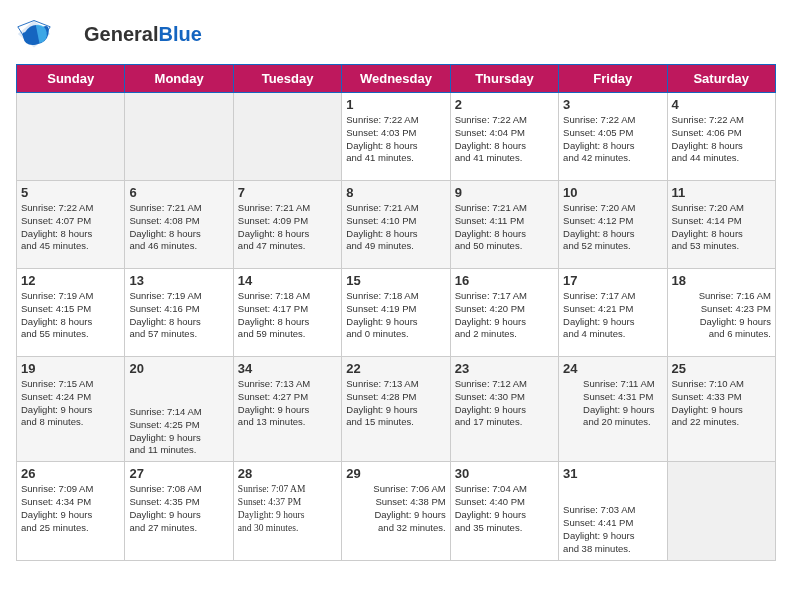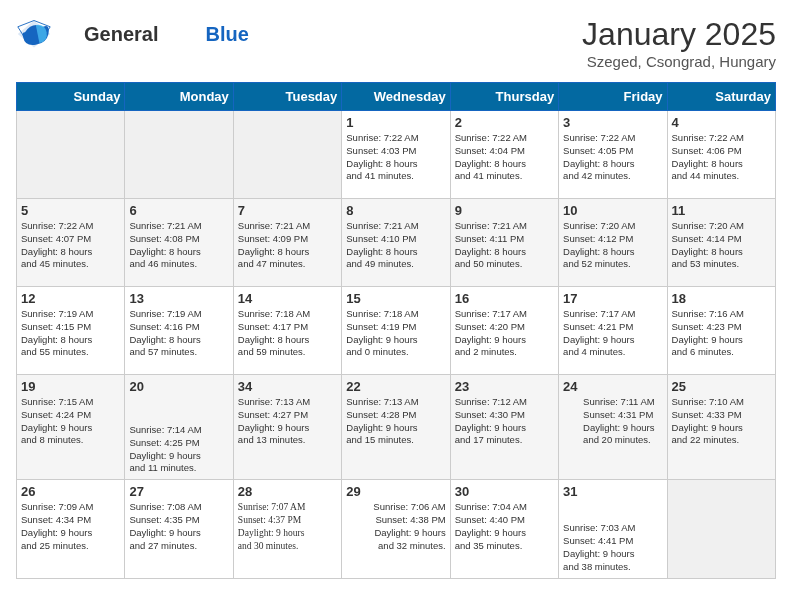--- a/index.html
+++ b/index.html
@@ -20,21 +20,21 @@
       display: flex;
       align-items: center;
       gap: 4px;
     }
     .logo-text {
       font-size: 20px;
       font-weight: bold;
       line-height: 1.1;
     }
     .logo-general { color: #333; margin-left: 28px; }
-    .logo-blue { color: #1565c0; padding-left: 47px; }
+    .logo-blue { color: #1565c0; }
     .logo-icon {
       width: 36px;
       height: 36px;
     }
     .title-area {
       text-align: right;
     }
     .calendar-title {
       font-size: 32px;
       font-weight: normal;
@@ -43,26 +43,26 @@
     .calendar-subtitle {
       font-size: 15px;
       color: #555;
     }
     table {
       width: 100%;
       border-collapse: collapse;
       table-layout: fixed;
     }
     thead tr th {
-      background-color: #0369a1;
+      background-color: #be185d;
       color: #fff;
       font-size: 13px;
       font-weight: bold;
       padding: 6px 4px;
-      text-align: right;
+      text-align: center;
       border: 1px solid #1565c0;
     }
     tbody tr td {
       vertical-align: top;
       border: 1px solid #ccc;
       padding: 4px;
       font-size: 10px;
       color: #333;
       height: 88px;
       background: #fff;
@@ -93,24 +93,20 @@
     <svg class="logo-icon" viewBox="0 0 40 40" xmlns="http://www.w3.org/2000/svg">
       <polygon points="20,5 38,20 20,35 2,20" fill="#1565c0" opacity="0.15"></polygon>
       <polygon points="20,5 38,12 28,28 12,28 2,12" fill="none" stroke="#1565c0" stroke-width="1"></polygon>
       <path d="M10,18 Q18,6 30,12 Q38,8 36,20 Q34,30 22,32 Q10,34 8,24 Q6,18 10,18Z" fill="#1565c0"></path>
       <path d="M22,10 Q32,8 34,18 Q36,28 26,30" fill="#4fc3f7" opacity="0.7"></path>
     </svg>
     <div>
       <div class="logo-text"><span class="logo-general">General</span><span class="logo-blue">Blue</span></div>
     </div>
   </div>
-  <div class="title-area">
-    <div class="calendar-title">January 2025</div>
-    <div class="calendar-subtitle">Szeged, Csongrad, Hungary</div>
-  </div>
 </div>
 
 <table>
   <thead>
     <tr>
     <th>Sunday</th>
         <th>Monday</th>
         <th>Tuesday</th>
         <th>Wednesday</th>
         <th>Thursday</th>
@@ -241,21 +237,21 @@
         </td>
         <td>
           <span class="day-num">17</span>
           <div class="day-info" style="white-space: pre-line;">Sunrise: 7:17 AM
 Sunset: 4:21 PM
 Daylight: 9 hours
 and 4 minutes.</div>
         </td>
         <td>
           <span class="day-num">18</span>
-          <div class="day-info" style="white-space: pre-line;">Sunrise: 7:16 AM
+          <div class="day-info" style="white-space: pre-line; text-align: right;">Sunrise: 7:16 AM
 Sunset: 4:23 PM
 Daylight: 9 hours
 and 6 minutes.</div>
         </td>
       </tr>
       <tr>
         <td>
           <span class="day-num">19</span>
           <div class="day-info" style="white-space: pre-line;">Sunrise: 7:15 AM
 Sunset: 4:24 PM

